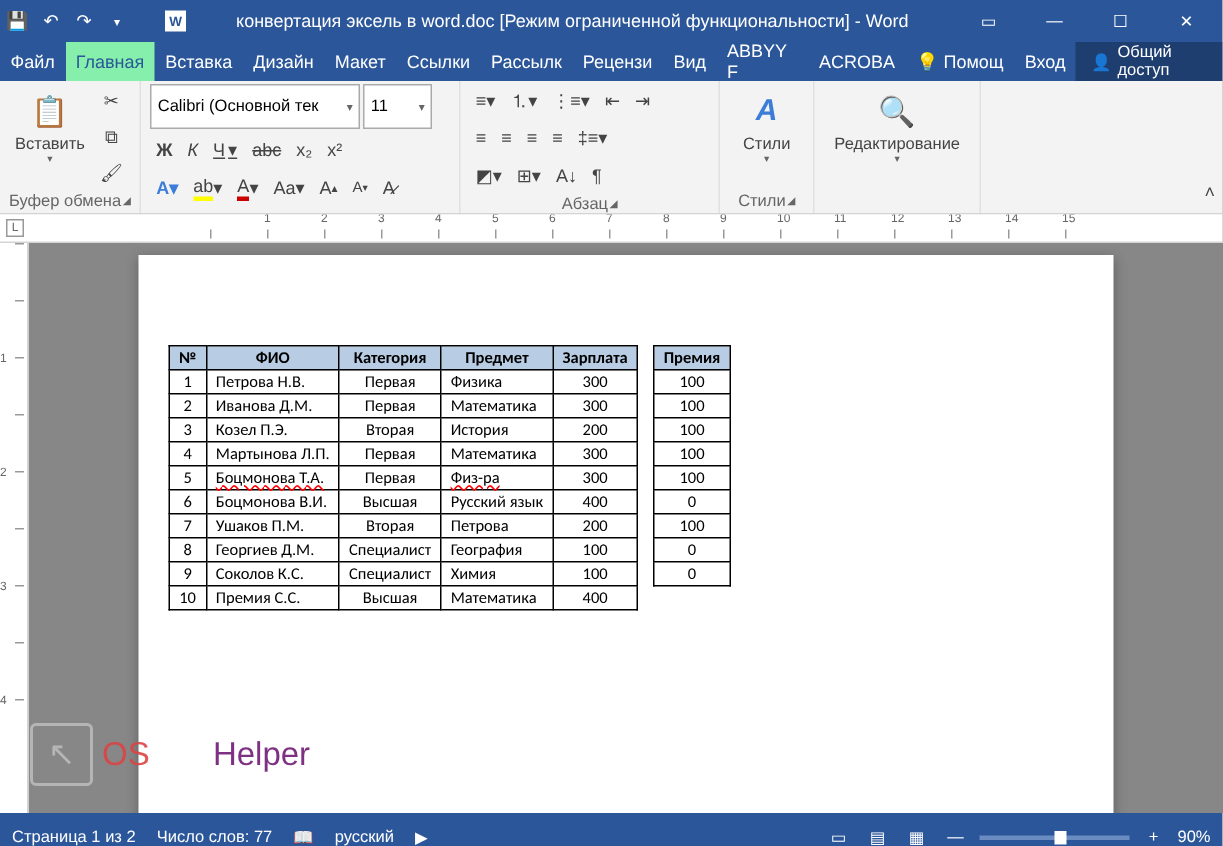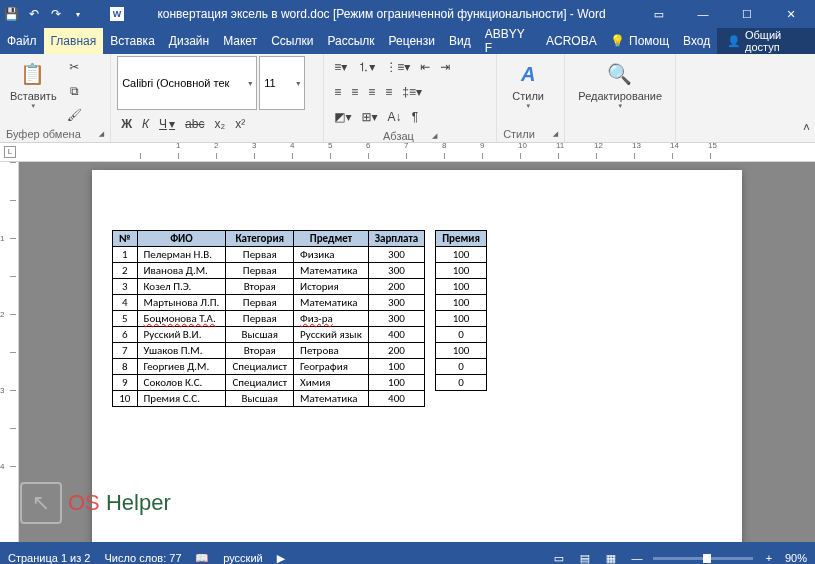--- a/index.html
+++ b/index.html
@@ -4,31 +4,31 @@
 <style>
   body { margin:0; font-family:"Segoe UI",Arial,sans-serif; font-size:11px; background:#fff; overflow:hidden; width:815px; height:564px; }
   .titlebar { background:#2b579a; color:#fff; height:28px; display:flex; align-items:center; padding:0 4px; }
   .qat { display:flex; align-items:center; gap:6px; }
   .qat .ic { width:16px; height:16px; display:flex; align-items:center; justify-content:center; font-size:12px; }
   .titlebar .title { flex:1; text-align:center; font-size:12px; white-space:nowrap; overflow:hidden; }
   .winctrl { display:flex; gap:4px; }
   .winctrl .wc { width:40px; height:24px; display:flex; align-items:center; justify-content:center; font-size:11px; }
   .menubar { background:#2b579a; color:#fff; height:26px; display:flex; align-items:stretch; }
   .menubar .tab { padding:0 7px; display:flex; align-items:center; font-size:12px; cursor:pointer; }
-  .menubar .tab.active { background:#fef9c3; color:#2b579a; }
+  .menubar .tab.active { background:#86efac; color:#2b579a; }
   .menubar .right { margin-left:auto; display:flex; align-items:stretch; }
   .menubar .share { background:#1e3e70; padding:0 10px; display:flex; align-items:center; gap:4px; }
   .ribbon { background:#f3f3f3; border-bottom:1px solid #d4d4d4; height:88px; display:flex; }
   .group { border-right:1px solid #e1e1e1; padding:2px 6px 0; display:flex; flex-direction:column; }
   .group .body { flex:1; display:flex; align-items:flex-start; gap:2px; }
-  .group .label { font-size:11px; color:#666; text-align:center; padding:2px 0; white-space:nowrap; display:flex; align-items:center; justify-content:center; gap:18px; }
+  .group .label { font-size:11px; color:#666; text-align:center; padding:2px 0; white-space:nowrap; display:flex; align-items:center; justify-content:center; gap:1px; }
   .vstack { display:flex; flex-direction:column; gap:2px; }
   .hstack { display:flex; align-items:center; gap:2px; }
   .btn { border:1px solid transparent; padding:1px 3px; display:flex; align-items:center; justify-content:center; cursor:pointer; min-height:18px; font-size:12px; color:#444; }
-  .combo { border:1px solid #ababab; background:#fff; height:20px; display:flex; align-items:center; padding:16px 4px; font-size:11px; }
+  .combo { border:1px solid #ababab; background:#fff; height:20px; display:flex; align-items:center; padding:4px 4px; font-size:11px; }
   .combo .arr { margin-left:auto; font-size:8px; color:#666; }
   .bigbtn { display:flex; flex-direction:column; align-items:center; justify-content:center; padding:2px 4px; cursor:pointer; font-size:11px; color:#444; min-width:42px; }
   .bigbtn .icn { width:32px; height:32px; display:flex; align-items:center; justify-content:center; font-size:20px; }
   .bigbtn .arr { font-size:7px; color:#666; }
   .ruler-h { background:#fff; height:18px; border-bottom:1px solid #d4d4d4; position:relative; font-size:8px; color:#666; overflow:hidden; }
   .ruler-h .marks { position:absolute; left:140px; top:0; right:0; height:100%; display:flex; }
   .ruler-h .cm { width:37px; border-left:1px solid #999; height:6px; margin-top:10px; position:relative; }
   .ruler-h .cm span { position:absolute; top:-12px; left:-3px; }
   .workarea { display:flex; height:380px; background:#999; }
   .ruler-v { width:18px; background:#fff; border-right:1px solid #d4d4d4; position:relative; }
@@ -45,21 +45,21 @@
   .squiggle { text-decoration:underline wavy red; text-decoration-thickness:1px; }
   .statusbar { background:#2b579a; color:#fff; height:32px; display:flex; align-items:center; font-size:11px; padding:0 8px; gap:14px; }
   .statusbar .right { margin-left:auto; display:flex; align-items:center; gap:6px; }
   .viewbtn { width:20px; height:16px; display:flex; align-items:center; justify-content:center; }
   .slider { width:100px; height:3px; background:#6a8cc0; position:relative; }
   .slider .thumb { position:absolute; top:-3px; left:50px; width:8px; height:9px; background:#fff; }
   .watermark { position:absolute; left:20px; bottom:40px; display:flex; align-items:center; gap:6px; opacity:0.9; }
   .watermark .box { width:38px; height:38px; border:2px solid #bbb; border-radius:4px; display:flex; align-items:center; justify-content:center; font-size:22px; color:#bbb; }
   .watermark .txt { font-size:22px; font-weight:300; }
   .watermark .os { color:#d44; }
-  .watermark .hlp { color:#14532d; }
+  .watermark .hlp { color:#701a75;margin-left:36px; }
   .dl { font-size:7px; color:#666; }
 </style>
 </head>
 <body>
 
 <div class="titlebar">
   <div class="qat">
     <div class="ic">💾</div>
     <div class="ic">↶</div>
     <div class="ic">↷</div>
@@ -322,21 +322,21 @@
               <th>№</th>
               <th>ФИО</th>
               <th>Категория</th>
               <th>Предмет</th>
               <th>Зарплата</th>
             </tr>
           </thead>
         <tbody id="tbody">
             <tr>
               <td class="c">1</td>
-              <td>Пелерман Н.В.</td>
+              <td>Петрова Н.В.</td>
               <td class="c">Первая</td>
               <td>Физика</td>
               <td class="c">300</td>
             </tr>
             <tr>
               <td class="c">2</td>
               <td>Иванова Д.М.</td>
               <td class="c">Первая</td>
               <td>Математика</td>
               <td class="c">300</td>
@@ -357,21 +357,21 @@
             </tr>
             <tr>
               <td class="c">5</td>
               <td><span class="squiggle">Боцмонова Т.А.</span></td>
               <td class="c">Первая</td>
               <td><span class="squiggle">Физ-ра</span></td>
               <td class="c">300</td>
             </tr>
             <tr>
               <td class="c">6</td>
-              <td>Русский В.И.</td>
+              <td>Боцмонова В.И.</td>
               <td class="c">Высшая</td>
               <td>Русский язык</td>
               <td class="c">400</td>
             </tr>
             <tr>
               <td class="c">7</td>
               <td>Ушаков П.М.</td>
               <td class="c">Вторая</td>
               <td>Петрова</td>
               <td class="c">200</td>

